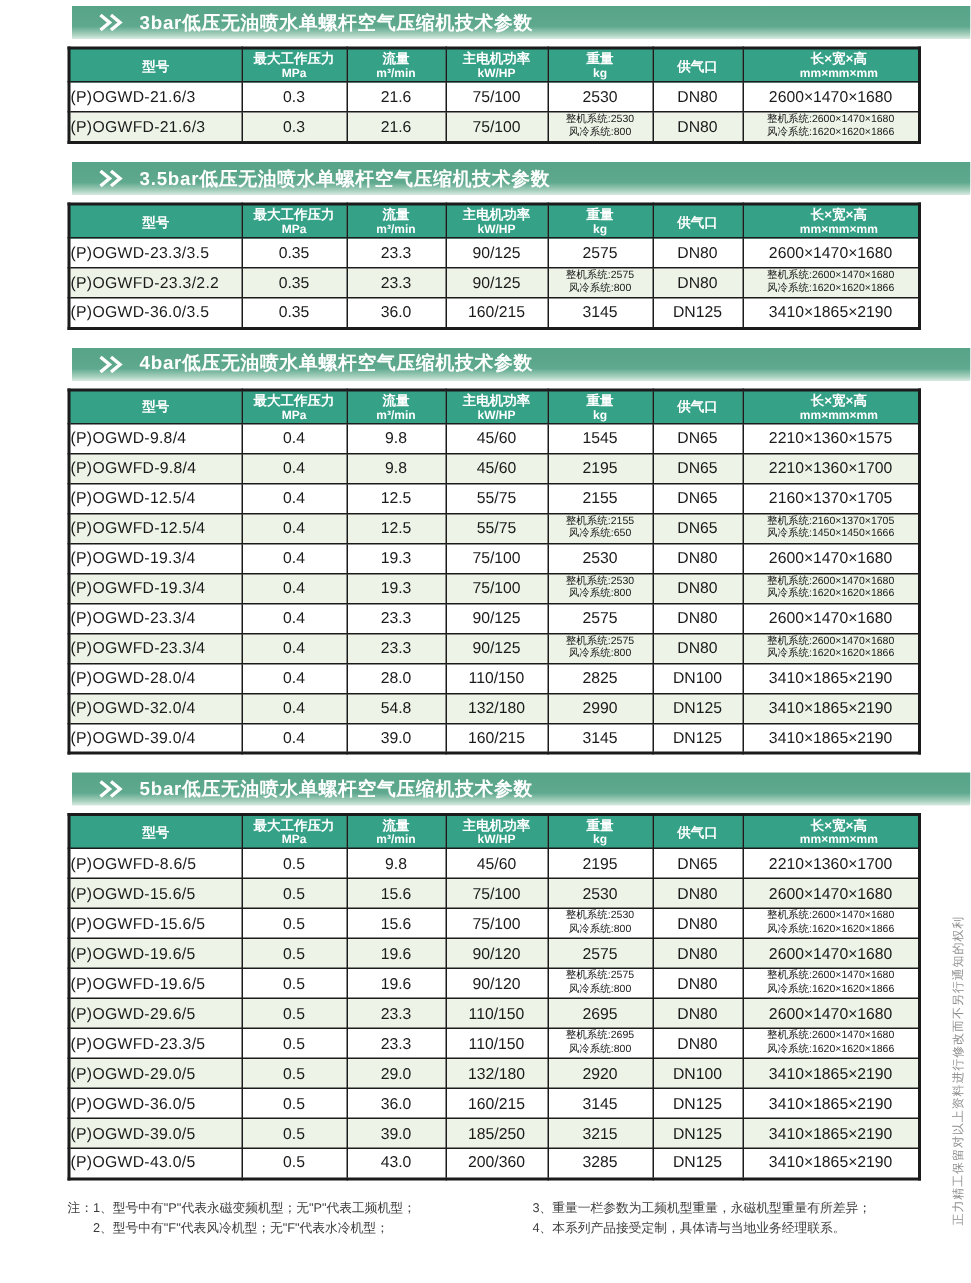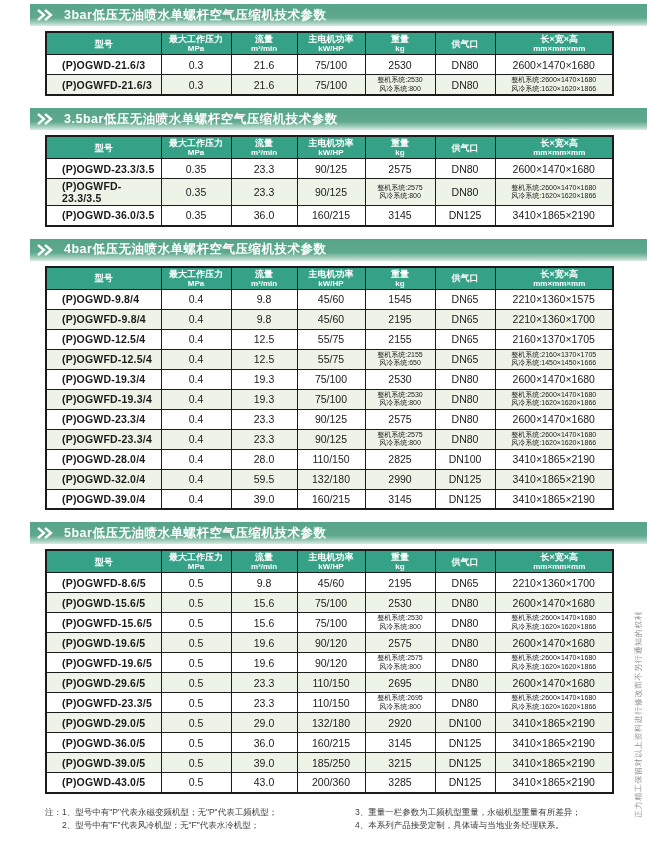--- a/index.html
+++ b/index.html
@@ -15,26 +15,26 @@
   body{
     position:relative;
     background:#ffffff;
     font-family:"Liberation Sans","DejaVu Sans",sans-serif;
     color:#1a1a1a;
     overflow:hidden;
   }
   #page{padding-top:4px;}
   .spec-section{margin-bottom:12px;}
   .title-bar{
-    margin-left:30px;
+    margin-left:48px;
     height:22px;
     background:linear-gradient(180deg,var(--title-top) 0%,var(--title-mid) 62%,#a5cfbd 86%,var(--title-bottom) 100%);
     display:flex;
     align-items:center;
-    padding-left:6px;
+    padding-left:17px;
   }
   .chev{flex:0 0 auto;margin-right:10px;}
   .title-text{
     color:#ffffff;
     font-size:12.5px;
     font-weight:bold;
     letter-spacing:0.5px;
     white-space:nowrap;
   }
   .spec-table{
@@ -55,22 +55,22 @@
     color:#ffffff;
     height:18px;
     font-weight:bold;
     margin-left:40px;
   }
   .spec-table th .h1{font-size:9px;line-height:10px;}
   .spec-table th .h2{font-size:8px;line-height:9px;font-weight:bold;}
   .spec-table td{height:20px;font-size:10.5px;}
   .spec-table td.model{
     text-align:left;
-    padding-left:15px;
-    font-weight:bold;
+    padding-left:0;
+    font-weight:normal;
     font-size:10.5px;
     letter-spacing:0.2px;
   }
   .spec-table td.multi div{font-size:7px;line-height:8.5px;white-space:nowrap;}
   .spec-table tbody tr:nth-child(even) td{background:var(--row-alt);}
   .spec-table th:nth-child(1){width:115px;}
   .spec-table th:nth-child(2){width:70px;}
   .spec-table th:nth-child(3){width:66px;}
   .spec-table th:nth-child(4){width:68px;}
   .spec-table th:nth-child(5){width:70px;}
@@ -214,21 +214,21 @@
             <tr>
               <td class="model">(P)OGWD-23.3/3.5</td>
               <td>0.35</td>
               <td>23.3</td>
               <td>90/125</td>
               <td>2575</td>
               <td>DN80</td>
               <td>2600×1470×1680</td>
             </tr>
             <tr>
-              <td class="model">(P)OGWFD-23.3/3.5</td>
+              <td class="model">(P)OGWFD-23.3/2.2</td>
               <td>0.35</td>
               <td>23.3</td>
               <td>90/125</td>
               <td class="multi">
                 <div>整机系统:2575</div>
                 <div>风冷系统:800</div>
               </td>
               <td>DN80</td>
               <td class="multi">
                 <div>整机系统:2600×1470×1680</div>
@@ -383,21 +383,21 @@
               <td>0.4</td>
               <td>28.0</td>
               <td>110/150</td>
               <td>2825</td>
               <td>DN100</td>
               <td>3410×1865×2190</td>
             </tr>
             <tr>
               <td class="model">(P)OGWD-32.0/4</td>
               <td>0.4</td>
-              <td>59.5</td>
+              <td>54.8</td>
               <td>132/180</td>
               <td>2990</td>
               <td>DN125</td>
               <td>3410×1865×2190</td>
             </tr>
             <tr>
               <td class="model">(P)OGWD-39.0/4</td>
               <td>0.4</td>
               <td>39.0</td>
               <td>160/215</td>

